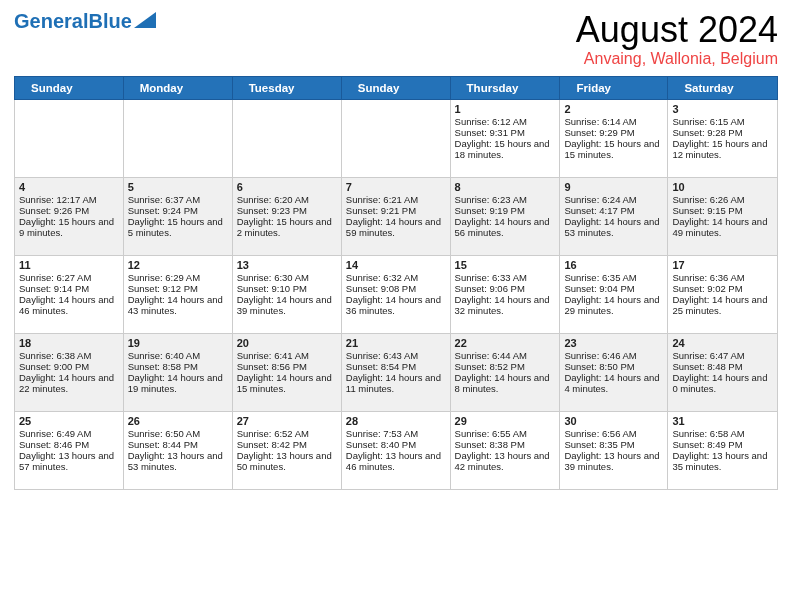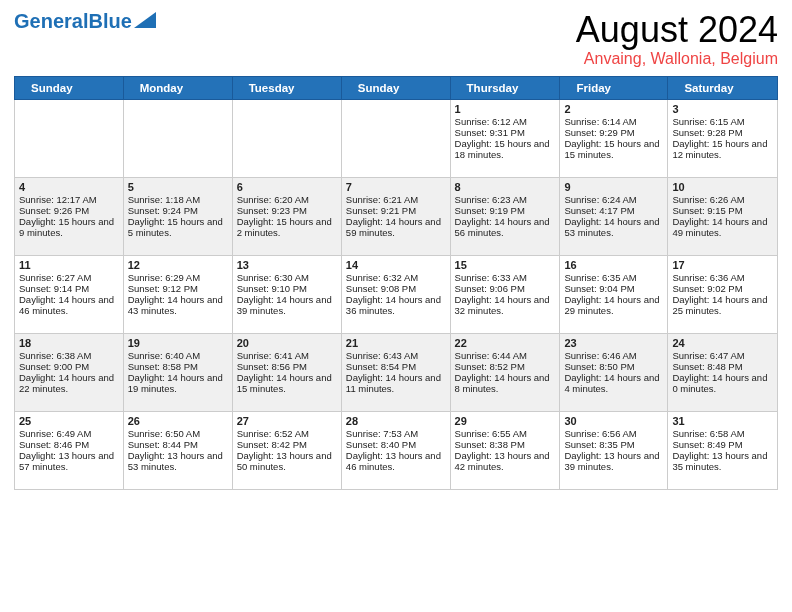--- a/index.html
+++ b/index.html
@@ -124,21 +124,21 @@
           <td class="empty-cell"></td>
           <td class="empty-cell"></td>
           <td class="empty-cell"></td>
           <td class="empty-cell"></td>
           <td><span class="day-number">1</span><span>Sunrise: 6:12 AM</span><br><span>Sunset: 9:31 PM</span><br><span>Daylight: 15 hours and 18 minutes.</span></td>
           <td><span class="day-number">2</span><span>Sunrise: 6:14 AM</span><br><span>Sunset: 9:29 PM</span><br><span>Daylight: 15 hours and 15 minutes.</span></td>
           <td><span class="day-number">3</span><span>Sunrise: 6:15 AM</span><br><span>Sunset: 9:28 PM</span><br><span>Daylight: 15 hours and 12 minutes.</span></td>
         </tr>
         <tr>
           <td><span class="day-number">4</span><span>Sunrise: 12:17 AM</span><br><span>Sunset: 9:26 PM</span><br><span>Daylight: 15 hours and 9 minutes.</span></td>
-          <td><span class="day-number">5</span><span>Sunrise: 1:18 AM</span><br><span>Sunset: 9:24 PM</span><br><span>Daylight: 15 hours and 5 minutes.</span></td>
+          <td><span class="day-number">5</span><span>Sunrise: 6:37 AM</span><br><span>Sunset: 9:24 PM</span><br><span>Daylight: 15 hours and 5 minutes.</span></td>
           <td><span class="day-number">6</span><span>Sunrise: 6:20 AM</span><br><span>Sunset: 9:23 PM</span><br><span>Daylight: 15 hours and 2 minutes.</span></td>
           <td><span class="day-number">7</span><span>Sunrise: 6:21 AM</span><br><span>Sunset: 9:21 PM</span><br><span>Daylight: 14 hours and 59 minutes.</span></td>
           <td><span class="day-number">8</span><span>Sunrise: 6:23 AM</span><br><span>Sunset: 9:19 PM</span><br><span>Daylight: 14 hours and 56 minutes.</span></td>
           <td><span class="day-number">9</span><span>Sunrise: 6:24 AM</span><br><span>Sunset: 4:17 PM</span><br><span>Daylight: 14 hours and 53 minutes.</span></td>
           <td><span class="day-number">10</span><span>Sunrise: 6:26 AM</span><br><span>Sunset: 9:15 PM</span><br><span>Daylight: 14 hours and 49 minutes.</span></td>
         </tr>
         <tr>
           <td><span class="day-number">11</span><span>Sunrise: 6:27 AM</span><br><span>Sunset: 9:14 PM</span><br><span>Daylight: 14 hours and 46 minutes.</span></td>
           <td><span class="day-number">12</span><span>Sunrise: 6:29 AM</span><br><span>Sunset: 9:12 PM</span><br><span>Daylight: 14 hours and 43 minutes.</span></td>
           <td><span class="day-number">13</span><span>Sunrise: 6:30 AM</span><br><span>Sunset: 9:10 PM</span><br><span>Daylight: 14 hours and 39 minutes.</span></td>

